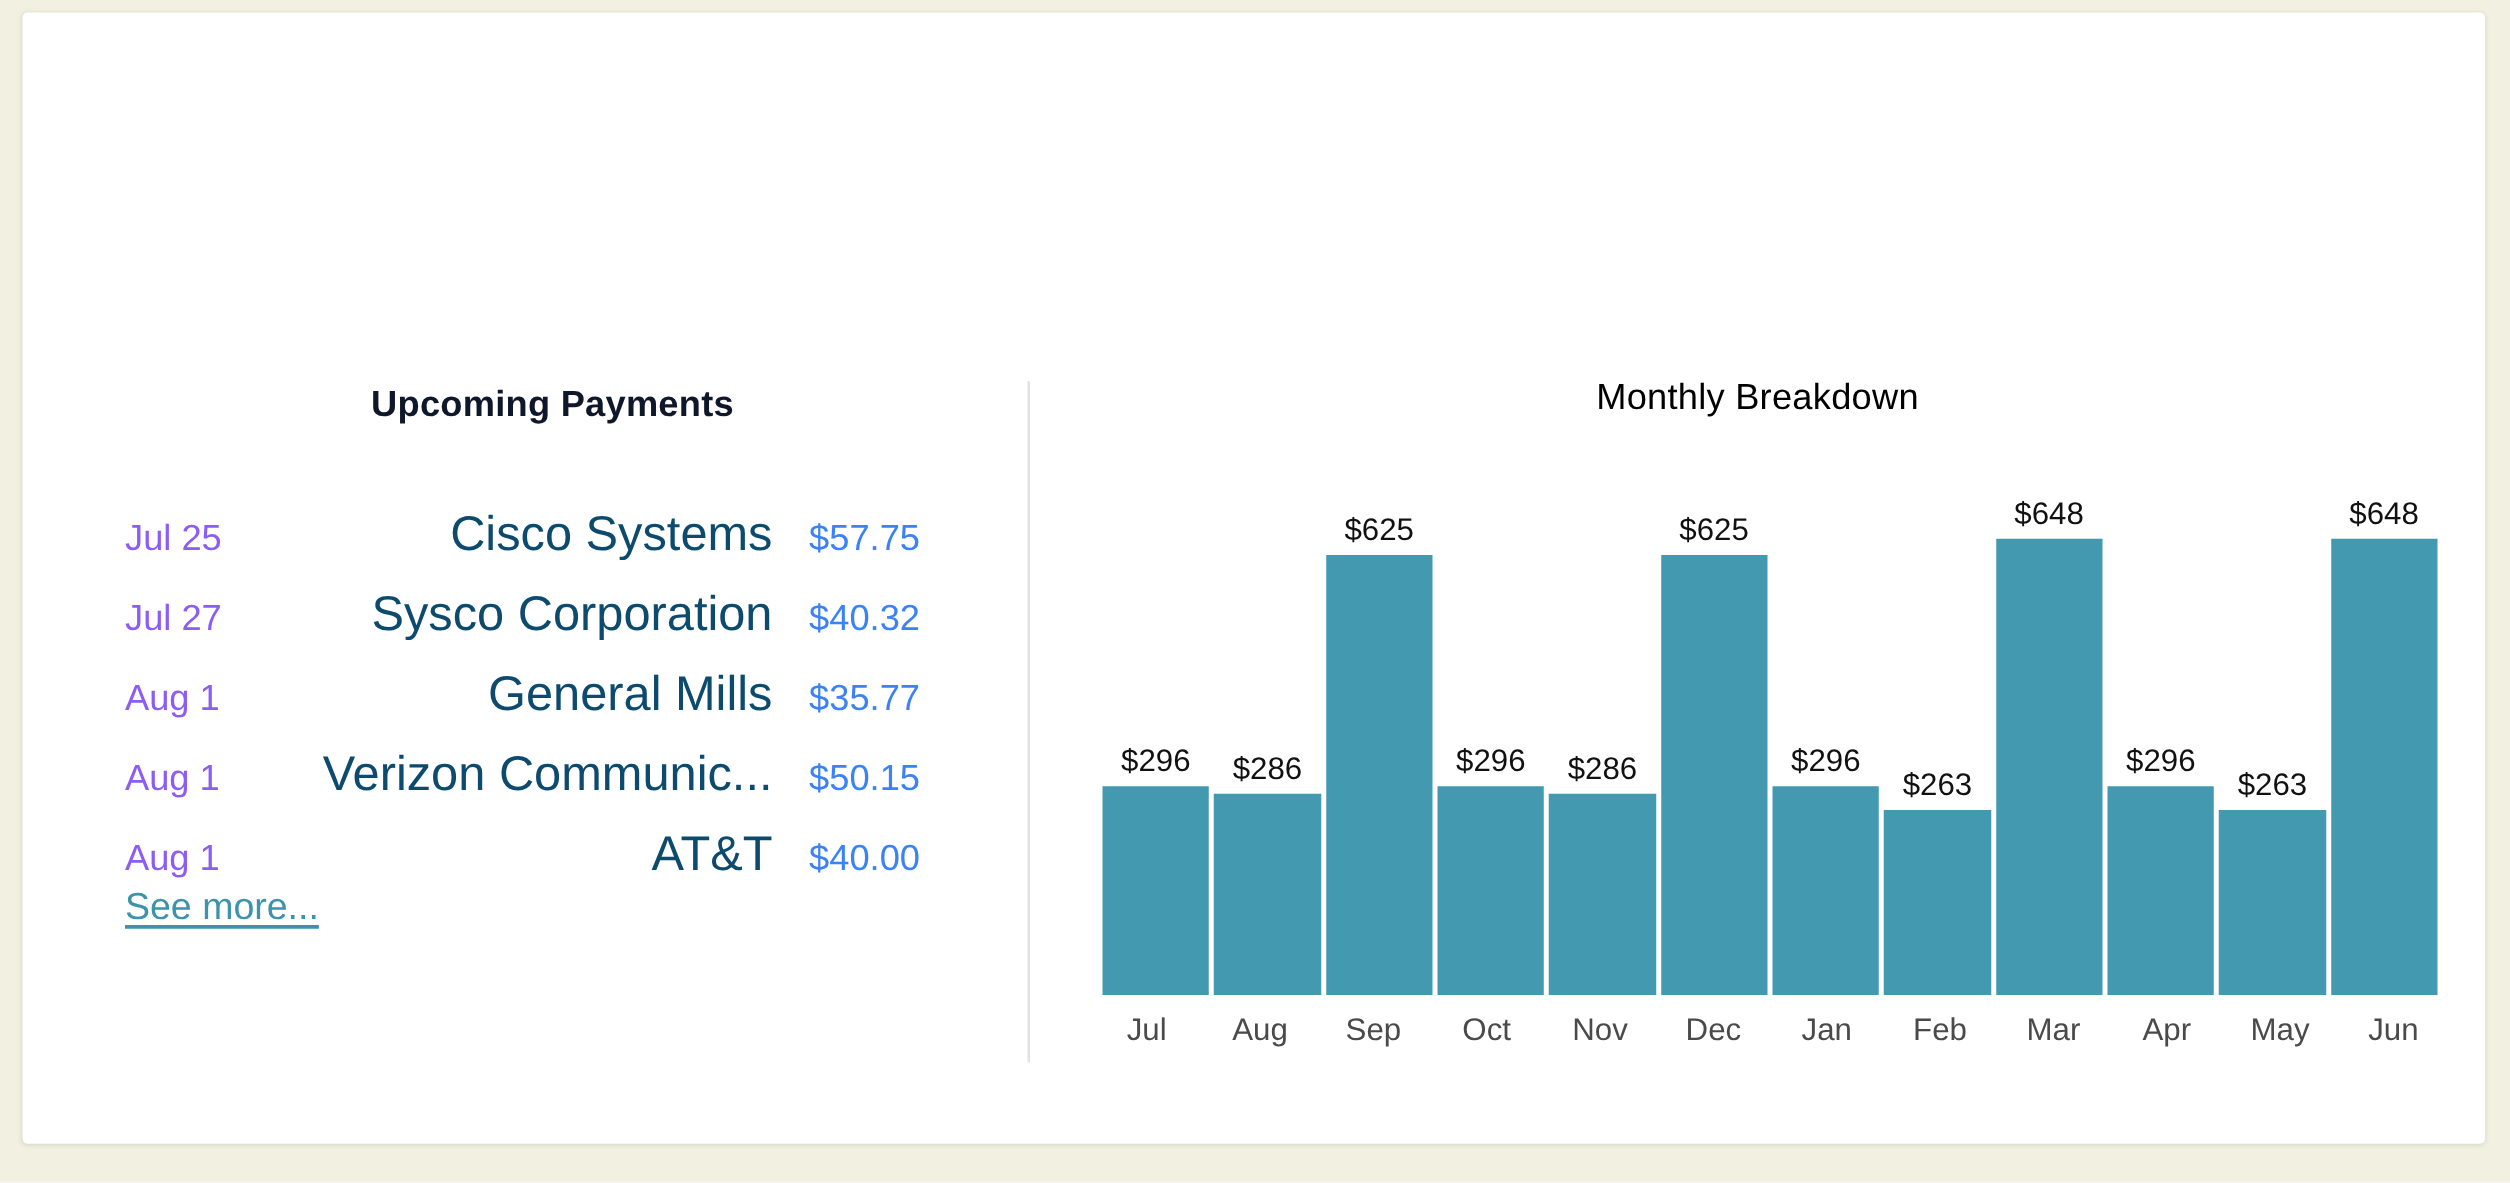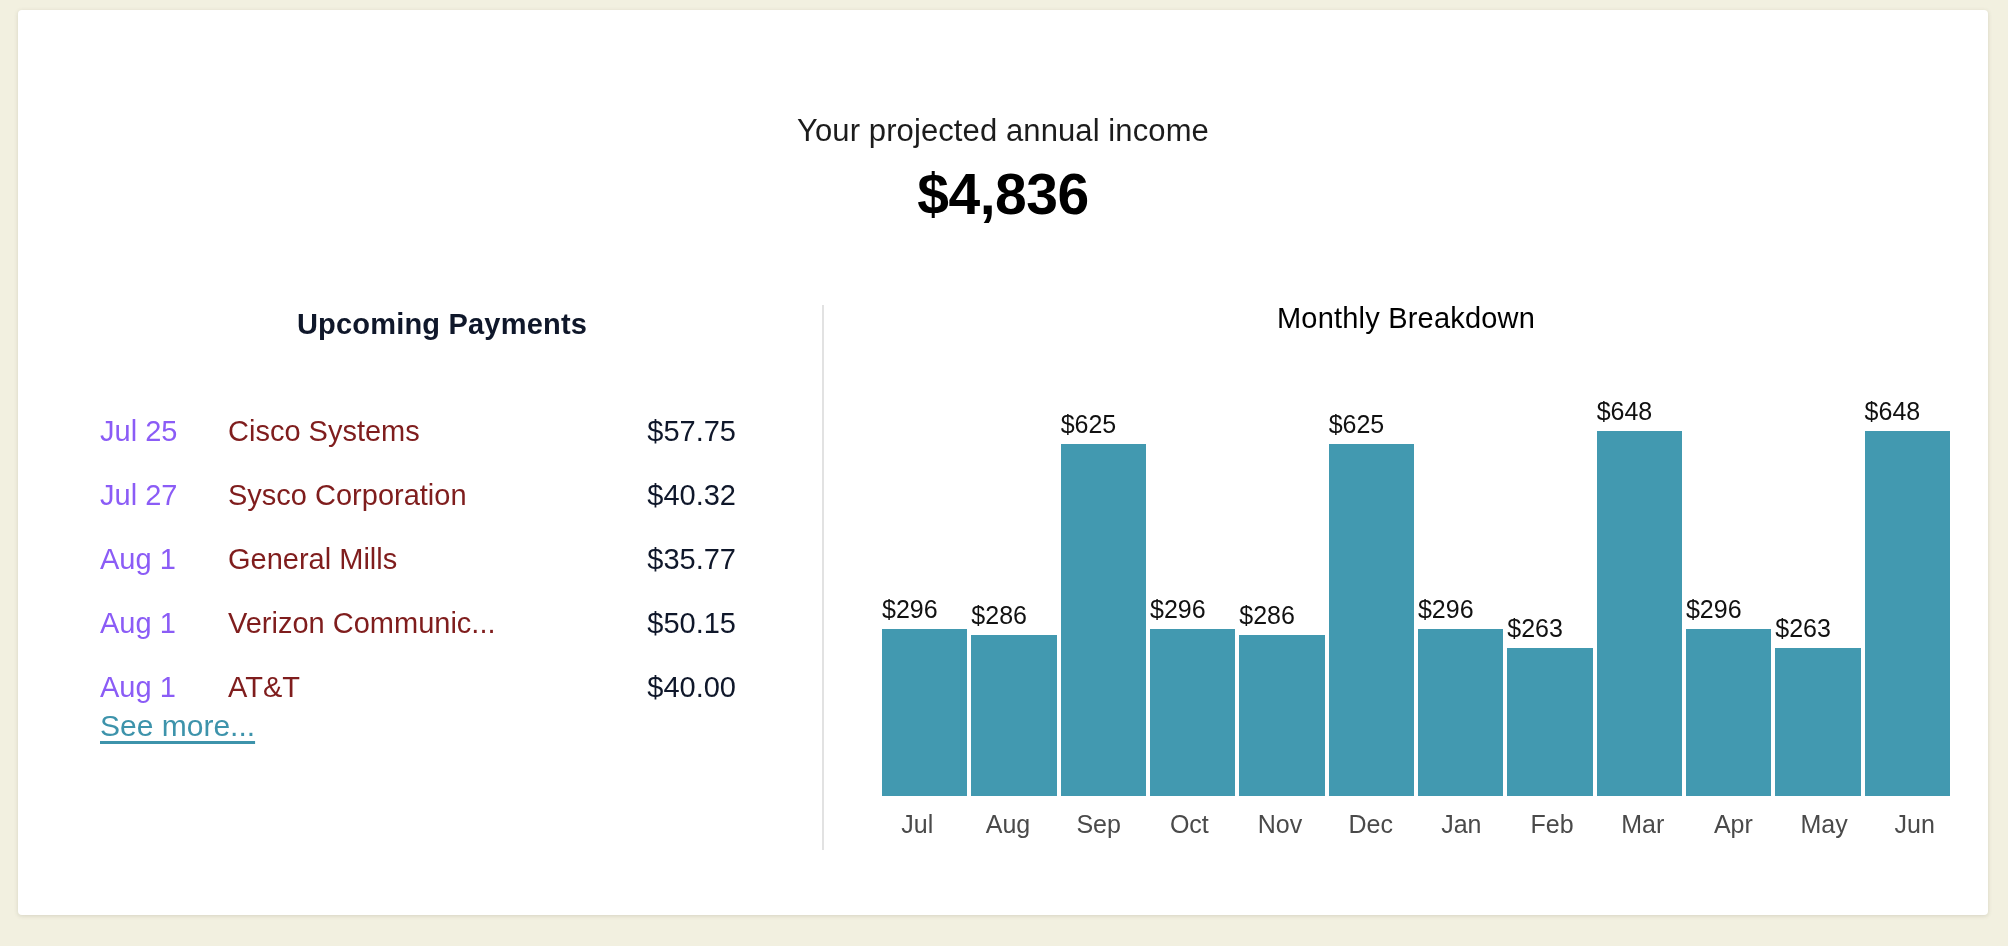--- a/index.html
+++ b/index.html
@@ -100,32 +100,33 @@
     width: 150px;
     flex: 0 0 150px;
     font-size: 29px;
     color: #8b5cf6;
     font-weight: 400;
     padding-left: 22px;
     box-sizing: border-box;
   }
   .pay-name {
     flex: 1 1 auto;
-    font-size: 29px;
-    color: #7f1d1d;
+    font-size: 39px;
+    color: #0c4a6e;
     font-weight: 400;
     white-space: nowrap;
     overflow: hidden;
+    text-align: right;
   }
   .pay-amount {
     flex: 0 0 150px;
     width: 150px;
     text-align: right;
     font-size: 29px;
-    color: #0f172a;
+    color: #3b82f6;
     font-weight: 400;
     padding-right: 32px;
     box-sizing: border-box;
     margin-top: 48px;
   }
   .see-more-wrap {
     margin-top: 22px;
     padding-left: 22px;
   }
   .see-more {
@@ -170,20 +171,21 @@
     align-items: flex-end;
     gap: 4px;
   }
   .bar-col {
     flex: 1 1 0;
     position: relative;
     height: 100%;
     display: flex;
     flex-direction: column;
     justify-content: flex-end;
+    align-items: center;
   }
   .bar-value {
     font-size: 25px;
     color: #111;
     margin-bottom: 7px;
     white-space: nowrap;
     line-height: 1;
   }
   .bar-rect {
     width: 100%;
@@ -202,24 +204,20 @@
     text-align: center;
     font-size: 25px;
     color: #4a4a4a;
   }
 </style>
 </head>
 <body>
 
 <div class="card">
 
-  <div class="header">
-    <div class="header-title">Your projected annual income</div>
-    <div class="header-amount">$4,836</div>
-  </div>
 
   <div class="body-area">
 
     <div class="divider"></div>
 
     <div class="payments">
       <div class="payments-title">Upcoming Payments</div>
       <div class="payments-list" id="payments-list">
           <div class="pay-row">
             <div class="pay-date">Jul 25</div>

